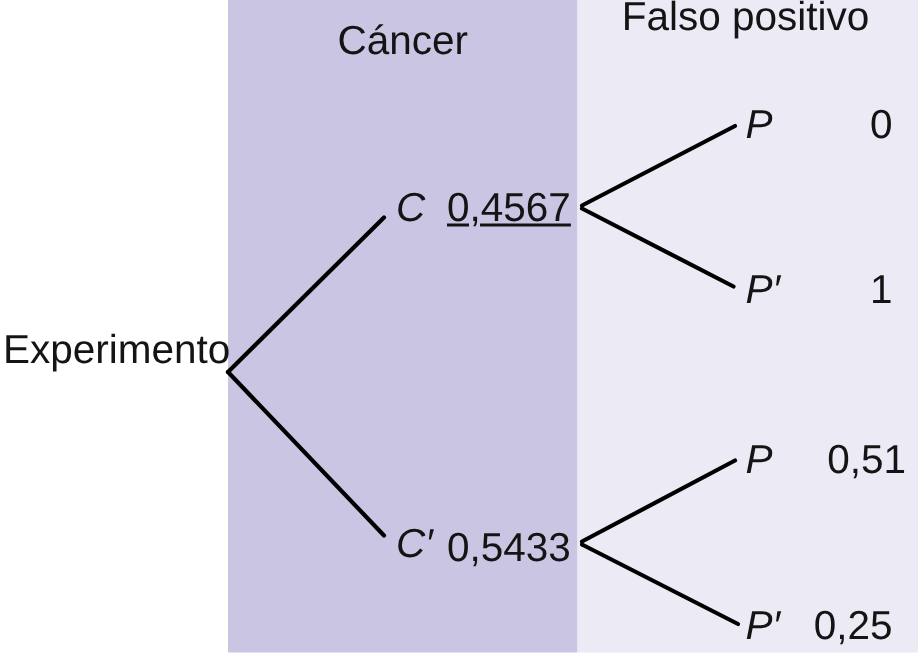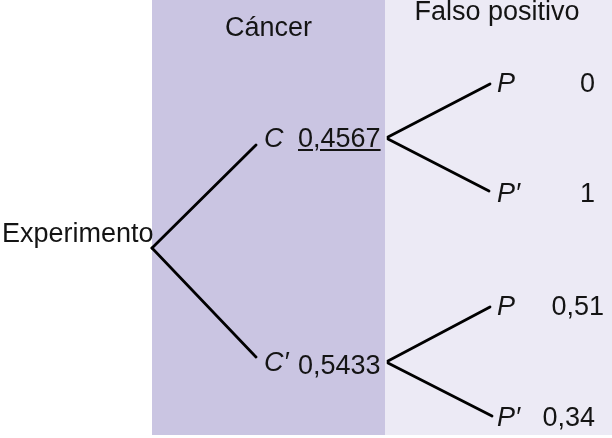--- a/index.html
+++ b/index.html
@@ -59,15 +59,15 @@
   <div class="lbl sym" style="left:497px; top:72px;">P</div>
   <div class="lbl num-right" style="left:520px; top:72px; width:75px;">0</div>
 
   <div class="lbl sym" style="left:497px; top:182px;">P′</div>
   <div class="lbl num-right" style="left:520px; top:182px; width:75px;">1</div>
 
   <div class="lbl sym" style="left:497px; top:295px;">P</div>
   <div class="lbl num-right" style="left:529px; top:295px; width:75px;">0,51</div>
 
   <div class="lbl sym" style="left:497px; top:406px;">P′</div>
-  <div class="lbl num-right" style="left:520px; top:406px; width:75px;">0,34</div>
+  <div class="lbl num-right" style="left:520px; top:406px; width:75px;">0,25</div>
 
 </div>
 
 </body></html>

